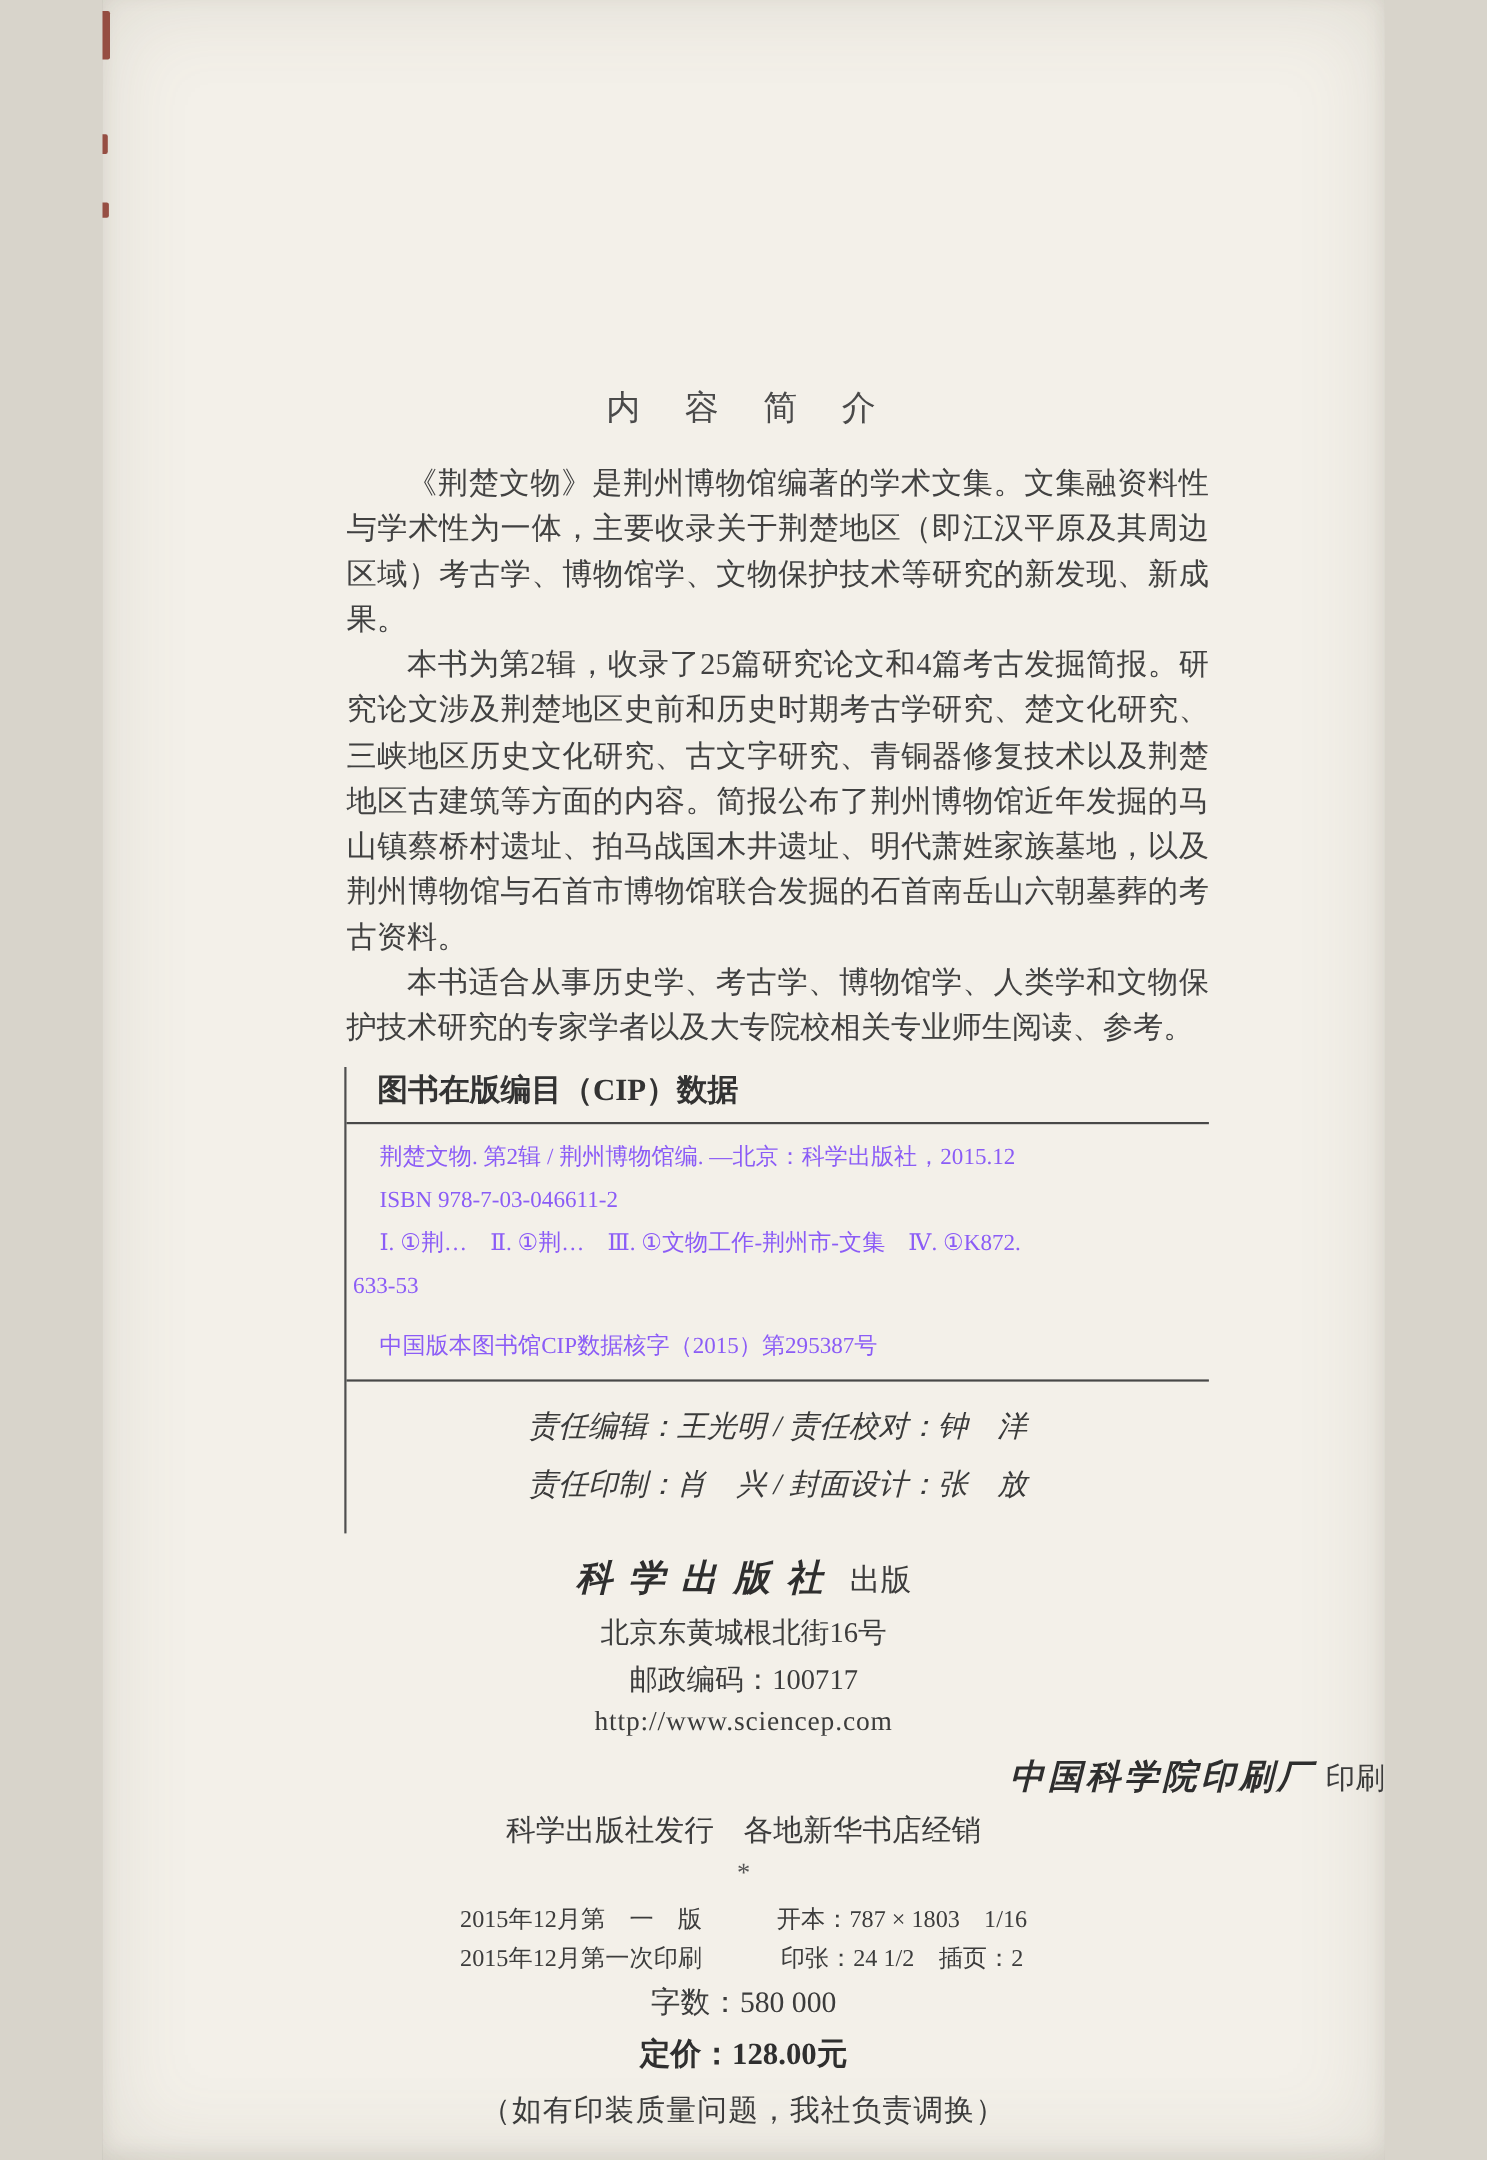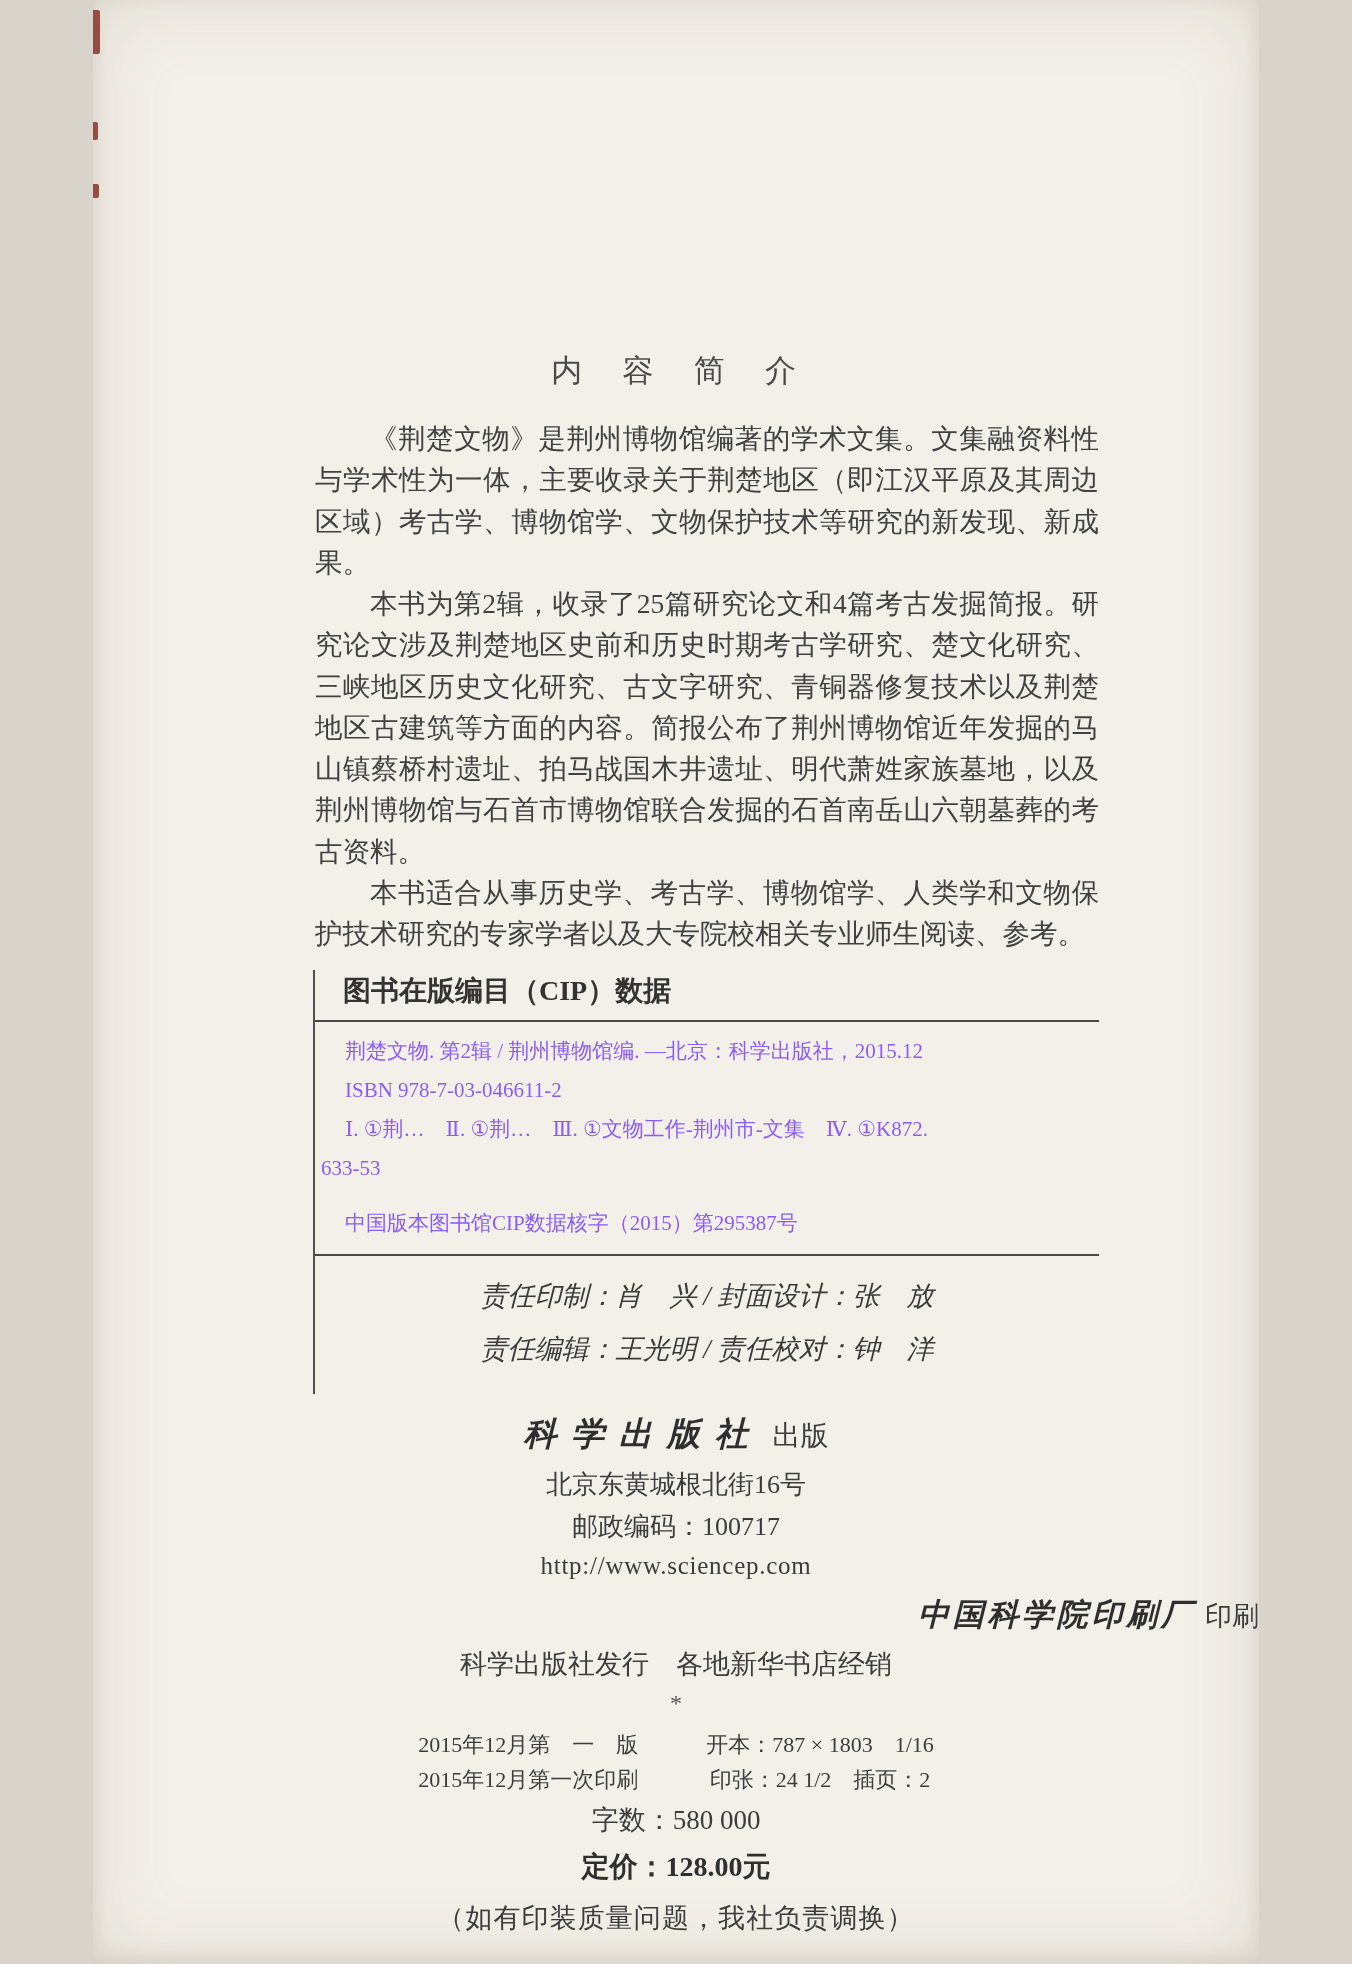--- a/index.html
+++ b/index.html
@@ -100,22 +100,22 @@
     <hr class="rule">
     <div class="cip-content">
       <p class="cip-line">荆楚文物. 第2辑 / 荆州博物馆编. —北京：科学出版社，2015.12</p>
       <p class="cip-line">ISBN 978-7-03-046611-2</p>
       <p class="cip-line">Ⅰ. ①荆…　Ⅱ. ①荆…　Ⅲ. ①文物工作-荆州市-文集　Ⅳ. ①K872.</p>
       <p class="cip-line outdent">633-53</p>
       <p class="cip-line gap">中国版本图书馆CIP数据核字（2015）第295387号</p>
     </div>
     <hr class="rule">
     <div class="staff">
+      <p>责任编辑：王光明 / 责任校对：钟　洋</p>
       <p>责任印制：肖　兴 / 封面设计：张　放</p>
-      <p>责任编辑：王光明 / 责任校对：钟　洋</p>
     </div>
   </section>
 
   <section class="colophon">
     <p class="imprint"><span class="script">科学出版社</span><span>出版</span></p>
     <p class="addr">北京东黄城根北街16号</p>
     <p class="post">邮政编码：100717</p>
     <p class="web">http://www.sciencep.com</p>
     <p class="printer"><span class="script printer-script">中国科学院印刷厂</span><span>印刷</span></p>
     <p class="dist">科学出版社发行　各地新华书店经销</p>

